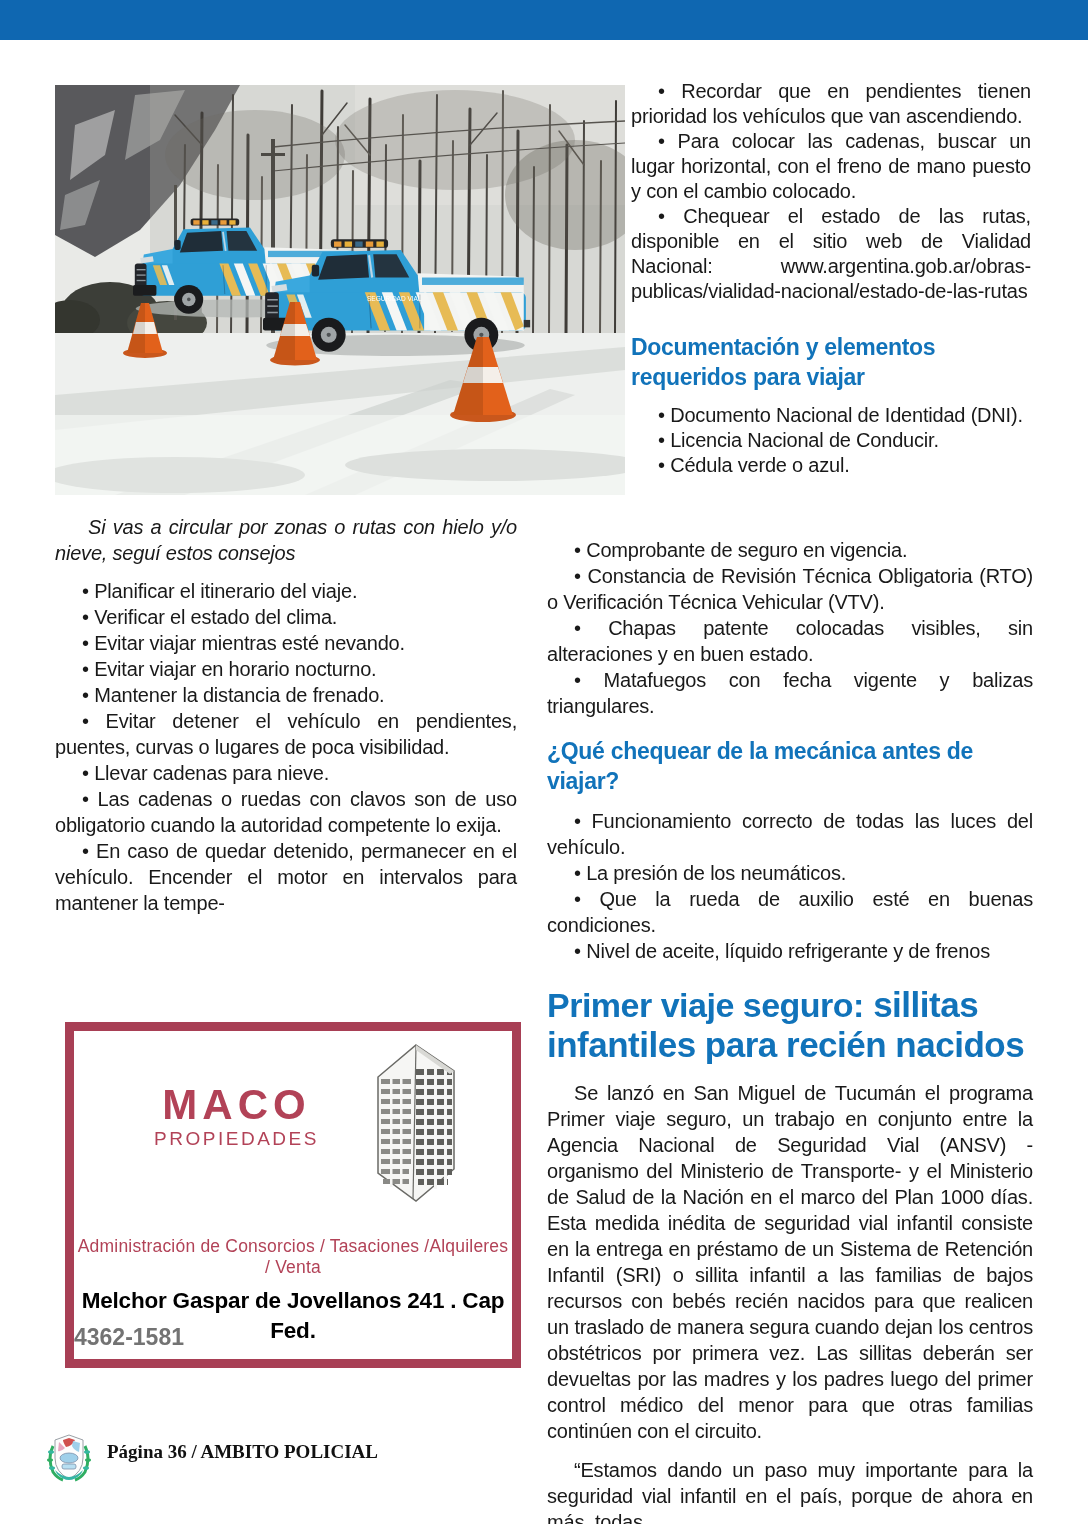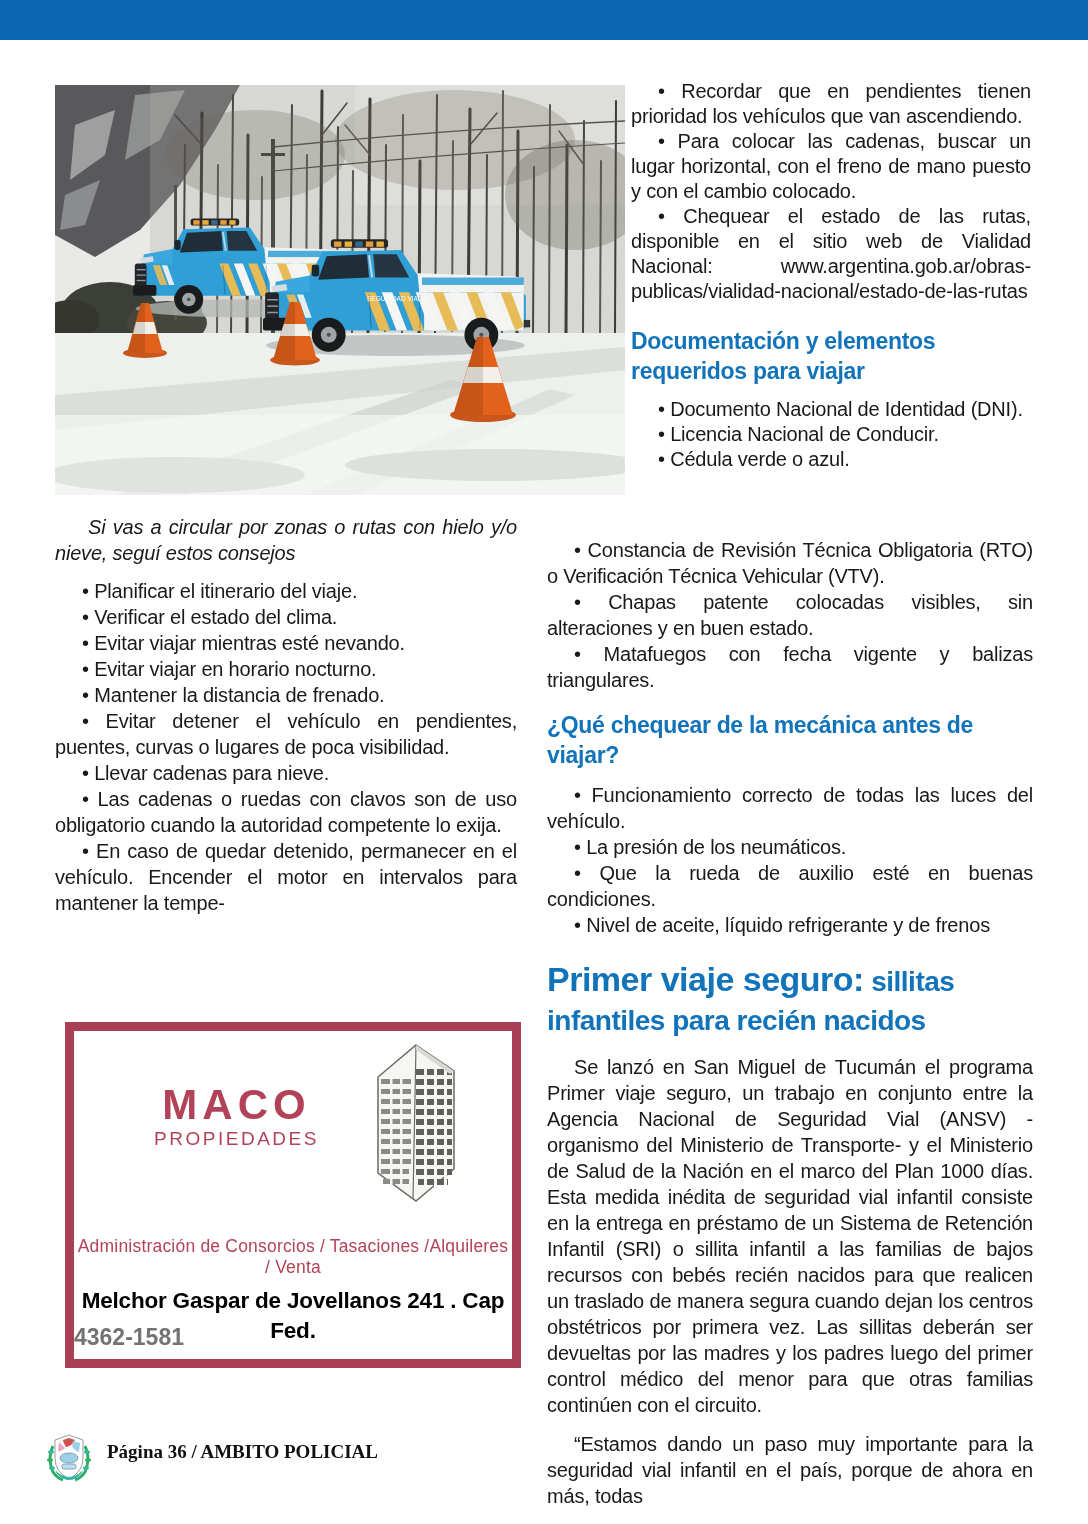--- a/index.html
+++ b/index.html
@@ -49,30 +49,30 @@
 
   .col-right-2 {
     position:absolute; left:547px; top:537px; width:486px;
   }
 
   .sub-heading {
     font-weight:bold; font-size:23px; line-height:30px;
     color:#1173ba; text-align:left; letter-spacing:-0.3px;
     text-indent:0;
   }
-  .col-right-1 .sub-heading { margin:22px 0 11px 0; }
+  .col-right-1 .sub-heading { margin:28px 0 11px 0; }
   .col-right-2 .sub-heading { margin:17px 0 12px 0; }
 
   .article-heading {
     margin:22px 0 14px 0;
     color:#1173ba; line-height:38px; letter-spacing:-0.5px;
     text-align:left; text-indent:0; font-weight:bold;
   }
   .article-heading .h2-main { font-size:34px; }
-  .article-heading .h2-sub  { font-size:28px; }
+  .article-heading .h2-sub  { font-size:35px; }
   .indent-para { text-indent:27px; margin:0 0 13px 0; }
   .indent-para.last { margin-bottom:0; }
 
   
   .ad {
     position:absolute; left:65px; top:1022px;
     width:456px; height:346px;
     border:9px solid #a83f55;
     background:#ffffff;
   }
@@ -299,20 +299,21 @@
     <h3 class="sub-heading">Documentación y elementos requeridos para viajar</h3>
     <div>
         <p class="bullet">Documento Nacional de Identidad (DNI).</p>
         <p class="bullet">Licencia Nacional de Conducir.</p>
         <p class="bullet">Cédula verde o azul.</p>
       </div>
   </div>
 
   <div class="col-right-2 body-text">
     <div>
+        <p class="bullet">Comprobante de seguro en vigencia.</p>
         <p class="bullet">Constancia de Revisión Técnica Obligatoria (RTO) o Verificación Técnica Vehicular (VTV).</p>
         <p class="bullet">Chapas patente colocadas visibles, sin alteraciones y en buen estado.</p>
         <p class="bullet">Matafuegos con fecha vigente y balizas triangulares.</p>
       </div>
     <h3 class="sub-heading">¿Qué chequear de la mecánica antes de viajar?</h3>
     <div>
         <p class="bullet">Funcionamiento correcto de todas las luces del vehículo.</p>
         <p class="bullet">La presión de los neumáticos.</p>
         <p class="bullet">Que la rueda de auxilio esté en buenas condiciones.</p>
         <p class="bullet">Nivel de aceite, líquido refrigerante y de frenos</p>

